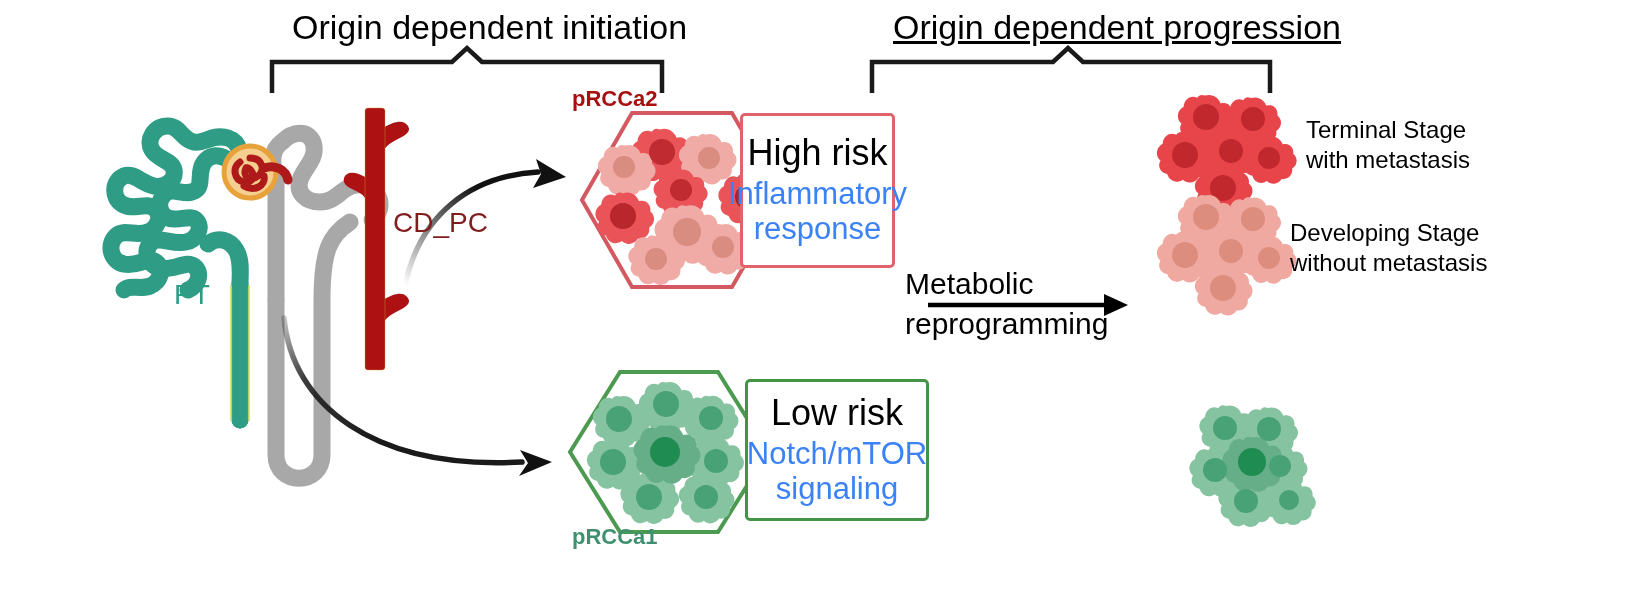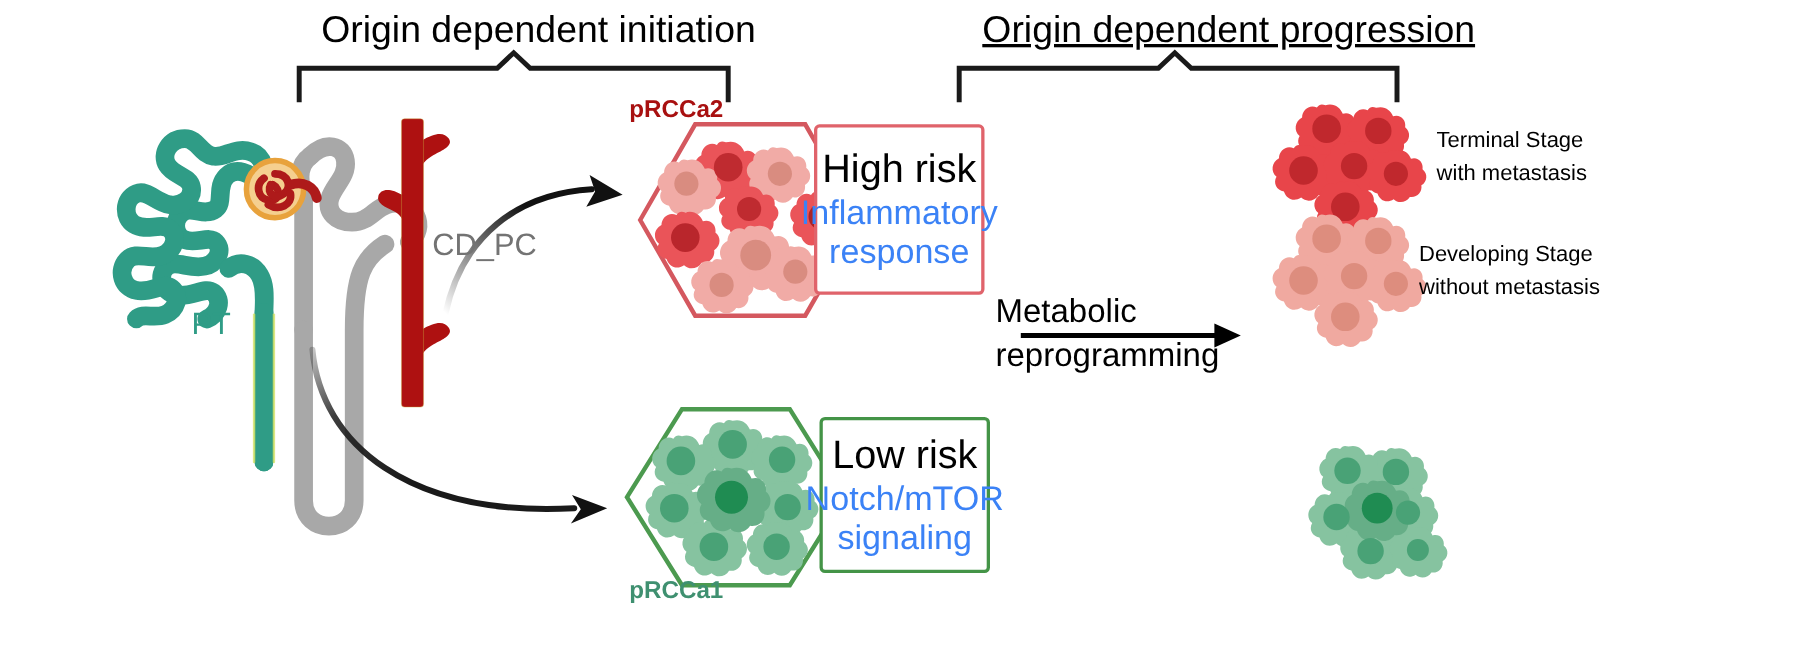--- a/index.html
+++ b/index.html
@@ -13,42 +13,42 @@
   }
   #stage{position:relative;width:1632px;height:594px;background:#fff;}
   #art{position:absolute;left:0;top:0;width:1632px;height:594px;}
   .lbl{position:absolute;white-space:nowrap;line-height:1.12;}
 
   
   .section-title{font-size:34px;color:#000;text-align:center;}
 
   
   .tag-pt{font-size:28px;color:#2f9c86;}
-  .tag-cd{font-size:28px;color:#737373;}
+  .tag-cd{font-size:28px;color:#7f1d1d;}
 
   
   .hex-cap{font-size:22px;font-weight:bold;}
   .hex-cap.red{color:#a81010;}
   .hex-cap.green{color:#3f9070;}
 
   
   .risk-box{position:absolute;box-sizing:border-box;background:#fff;
             border-radius:5px;display:flex;flex-direction:column;
             align-items:center;justify-content:center;}
   .risk-box.red{border:3px solid #e0636b;}
   .risk-box.green{border:3px solid #449447;}
   .risk-title{font-size:36px;color:#000;line-height:1.05;margin-bottom:4px;}
   .risk-sub{font-size:31px;color:#3b82f6;text-align:center;line-height:1.14;}
 
   
   .metab{position:absolute;text-align:left;font-size:30px;color:#000;
          line-height:1.08;}
 
   
-  .stage-lbl{font-size:20px;color:#000;line-height:1.2;}
+  .stage-lbl{font-size:24px;color:#000;line-height:1.2;}
 </style>
 </head>
 <body>
 
 <div id="stage">
 
   <svg id="art" viewBox="0 0 1632 594">
     <defs>
 
       <linearGradient id="fadeUp" x1="0" y1="1" x2="1" y2="0">
@@ -348,21 +348,21 @@
 
   <div class="lbl hex-cap red" style="left:572px;top:87px;">pRCCa2</div>
   <div class="lbl hex-cap green" style="left:572px;top:525px;">pRCCa1</div>
 
   <div class="risk-box red" style="left:740px;top:113px;width:155px;height:155px;">
     <div class="risk-title">High risk</div>
     <div class="risk-sub">Inflammatory</div>
     <div class="risk-sub">response</div>
   </div>
 
-  <div class="risk-box green" style="left:745px;top:379px;width:155px;height:142px;">
+  <div class="risk-box green" style="left:745px;top:379px;width:184px;height:142px;">
     <div class="risk-title">Low risk</div>
     <div class="risk-sub">Notch/mTOR</div>
     <div class="risk-sub">signaling</div>
   </div>
 
   <div class="metab" style="left:905px;top:268px;width:226px;">Metabolic</div>
   <div class="metab" style="left:905px;top:308px;width:226px;">reprogramming</div>
 
   <div class="lbl stage-lbl" style="left:1306px;top:116px;">Terminal Stage</div>
   <div class="lbl stage-lbl" style="left:1306px;top:146px;">with metastasis</div>

